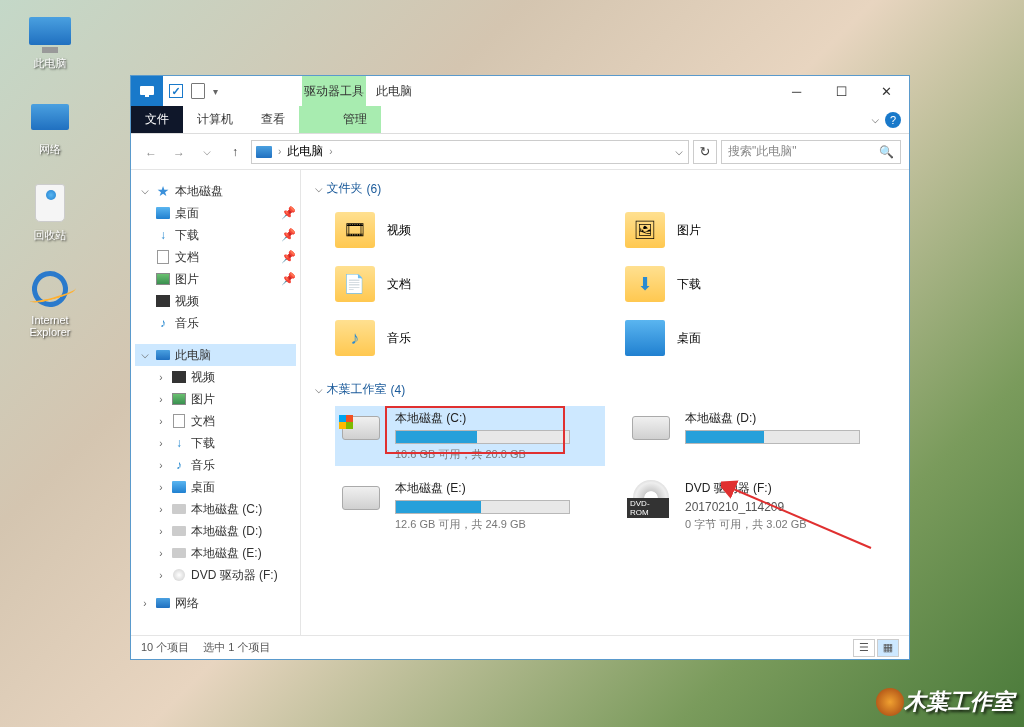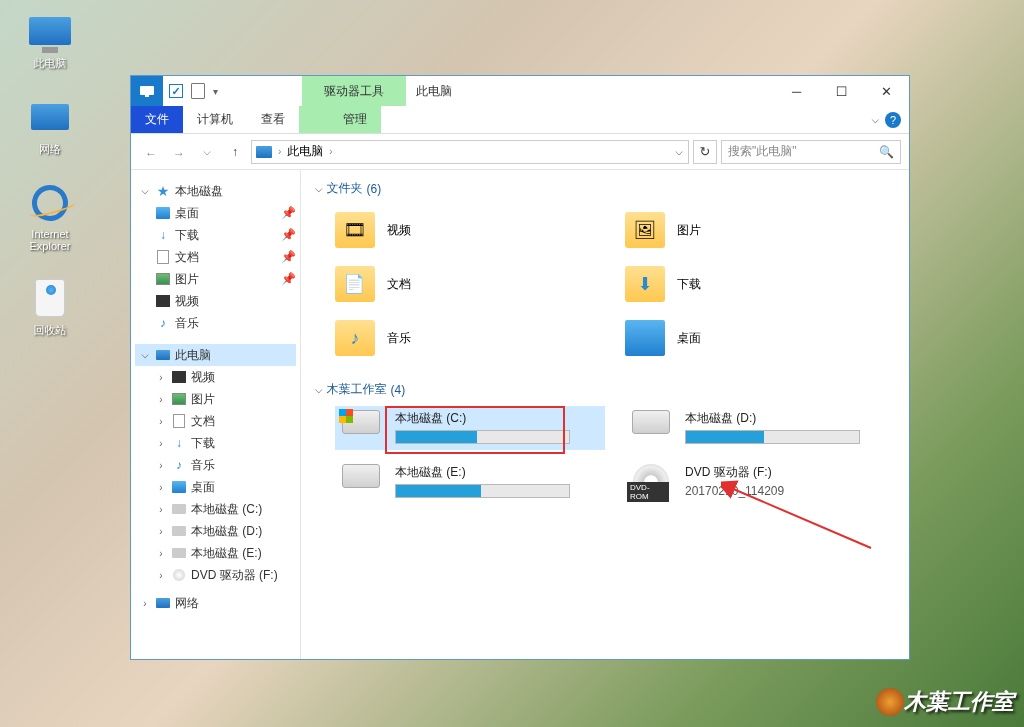--- a/index.html
+++ b/index.html
@@ -17,28 +17,28 @@
 .ie-ico { width:36px; height:36px; border:5px solid #2a7acc; border-radius:50%; position:relative; transform:rotate(-15deg); }
 .ie-ico::after { content:""; position:absolute; width:48px; height:8px; border:2px solid #ffb030; border-radius:50%; top:14px; left:-10px; border-top:none; border-left:none; border-right:none; }
 
 .window { position: absolute; top: 75px; left: 130px; width: 780px; height: 585px; background: #fff; border: 1px solid #5a9acc; display: flex; flex-direction: column; font-size: 12px; }
 .titlebar { height: 30px; background: #fff; display: flex; align-items: center; position: relative; }
 .title-icon { width: 32px; height: 30px; background: #1979ca; display:flex; align-items:center; justify-content:center; color:#fff; }
 .title-icon svg { width:16px; height:16px; }
 .qat { display:flex; align-items:center; gap:8px; margin-left:6px; }
 .qat-checkbox { width:14px; height:14px; border:1px solid #1979ca; display:flex; align-items:center; justify-content:center; color:#1979ca; font-size:11px; font-weight:bold; }
 .qat-doc { width:14px; height:16px; border:1px solid #777; border-radius:1px; }
-.tab-contextual { margin-left: 84px; height:30px; padding:0 22px; background:#a8ecb0; color:#333; display:flex; align-items:center; }
+.tab-contextual { margin-left: 84px; height:30px; padding:0 2px; background:#a8ecb0; color:#333; display:flex; align-items:center; }
 .title-text { margin-left: 10px; color:#333; }
 .win-controls { position:absolute; right:0; top:0; display:flex; height:30px; }
 .win-btn { width:45px; display:flex; align-items:center; justify-content:center; color:#333; font-size:13px; }
 
 .ribbon { height: 28px; display:flex; align-items:stretch; border-bottom:1px solid #ddd; background:#fff; }
 .ribbon-tab { padding:0 14px; display:flex; align-items:center; color:#333; }
-.ribbon-tab.file { background:#1d4ed8; color:#fff; }
+.ribbon-tab.file { background:#0f172a; color:#fff; }
 .ribbon-tab.ctx { background:#a8ecb0; color:#333;padding-left:44px; }
 .ribbon-right { margin-left:auto; display:flex; align-items:center; padding-right:8px; gap:6px; color:#666; }
 .help-circle { width:16px; height:16px; border-radius:50%; background:#1979ca; color:#fff; display:flex; align-items:center; justify-content:center; font-size:11px; }
 
 .navbar { height: 36px; display:flex; align-items:center; padding: 4px 8px; gap:4px; border-bottom:1px solid #e5e5e5; }
 .nav-arrow { width:24px; height:24px; display:flex; align-items:center; justify-content:center; color:#888; border-radius:2px; }
 .nav-arrow.enabled { color:#333; }
 .addr-bar { flex:1; height:24px; border:1px solid #ccc; display:flex; align-items:center; padding-left:4px; gap:6px; }
 .addr-pc-ico { width:16px; height:12px; background:linear-gradient(#4aa0e0,#2070c0); border-radius:1px; }
 .addr-sep { color:#888; font-size:10px; }
@@ -72,21 +72,21 @@
 .folder-grid { display:grid; grid-template-columns: 1fr 1fr; gap:4px 20px; margin-bottom:18px; margin-left:20px; }
 .folder-item { display:flex; align-items:center; gap:12px; height:50px; }
 .big-folder { width:40px; height:36px; background:linear-gradient(#ffe090,#ffc850); border-radius:3px; position:relative; display:flex; align-items:center; justify-content:center; }
 .big-folder.desktop { background:linear-gradient(#5ab5f0,#2080d0); border-radius:2px; }
 .folder-overlay { position:absolute; font-size:18px; }
 
 .drive-grid { display:grid; grid-template-columns: 1fr 1fr; gap:10px 20px; margin-left:20px; }
 .drive-item { display:flex; align-items:flex-start; gap:12px; padding:4px; }
 .drive-item.selected { background:#cde8ff; position:relative; }
 .drive-item.selected .red-box { position:absolute; border:2px solid #e03030; top:0; left:50px; width:180px; height:48px; pointer-events:none; }
-.drive-icon { width:44px; height:36px; display:flex; justify-content:center; }
+.drive-icon { width:44px; height:36px; display:flex; align-items:center; justify-content:center; }
 .drive-hdd { width:38px; height:24px; background:linear-gradient(#f0f0f0,#d0d0d0); border-radius:3px; border:1px solid #aaa; }
 .drive-win { position:relative; }
 .drive-win::after { content:""; position:absolute; width:14px; height:14px; background:conic-gradient(#f25022 0 25%, #7fba00 25% 50%, #ffb900 50% 75%, #00a4ef 75% 100%); top:-2px; left:-4px; }
 .drive-dvd-ico { width:36px; height:36px; border-radius:50%; background:radial-gradient(circle,#fff 25%,#ccc 28%,#eee 60%,#bbb 100%); position:relative; }
 .dvd-label { position:absolute; bottom:-2px; left:-6px; background:#333; color:#fff; font-size:8px; padding:1px 3px; }
 .drive-info { flex:1; display:flex; flex-direction:column; gap:3px; }
 .drive-name { color:#222; font-size:12px; }
 .drive-bar { width:175px; height:14px; background:#e8e8e8; border:1px solid #b8b8b8; }
 .drive-bar-fill { height:100%; background:#26a0da; }
 .drive-stats { color:#777; font-size:11px; }
@@ -105,25 +105,25 @@
 <body>
 
 <div class="desktop-icons">
   <div class="desk-icon"><div class="icon-img">
         <div class="pc-ico"></div>
       </div><span>此电脑</span></div>
   <div class="desk-icon"><div class="icon-img">
         <div class="net-ico"></div>
       </div><span>网络</span></div>
   <div class="desk-icon"><div class="icon-img">
+        <div class="bin-ico"></div>
+      </div><span>回收站</span></div>
+  <div class="desk-icon"><div class="icon-img">
         <div class="ie-ico"></div>
       </div><span>Internet Explorer</span></div>
-  <div class="desk-icon"><div class="icon-img">
-        <div class="bin-ico"></div>
-      </div><span>回收站</span></div>
 </div>
 
 <div class="window">
   <div class="titlebar">
     <div class="title-icon">
         <svg viewBox="0 0 16 16">
           <rect x="1" y="3" width="14" height="9" fill="#fff" rx="1"></rect>
           <rect x="6" y="12" width="4" height="2" fill="#fff"></rect>
         </svg>
       </div>
@@ -350,20 +350,21 @@
         <div class="drive-item selected">
           <div class="red-box"></div>
           <div class="drive-icon">
               <div class="drive-hdd drive-win"></div>
             </div>
           <div class="drive-info">
             <div class="drive-name">本地磁盘 (C:)</div>
             <div class="drive-bar">
                 <div class="drive-bar-fill" style="width:47%"></div>
               </div>
+            <div class="drive-stats">10.6 GB 可用，共 20.0 GB</div>
           </div>
         </div>
         <div class="drive-item">
           <div class="drive-icon">
               <div class="drive-hdd"></div>
             </div>
           <div class="drive-info">
             <div class="drive-name">本地磁盘 (D:)</div>
             <div class="drive-bar">
                 <div class="drive-bar-fill" style="width:45%"></div>
@@ -372,46 +373,56 @@
         </div>
         <div class="drive-item">
           <div class="drive-icon">
               <div class="drive-hdd"></div>
             </div>
           <div class="drive-info">
             <div class="drive-name">本地磁盘 (E:)</div>
             <div class="drive-bar">
                 <div class="drive-bar-fill" style="width:49%"></div>
               </div>
+            <div class="drive-stats">12.6 GB 可用，共 24.9 GB</div>
           </div>
         </div>
         <div class="drive-item">
           <div class="drive-icon">
               <div class="drive-dvd-ico">
                 <span class="dvd-label">DVD-ROM</span>
               </div>
             </div>
           <div class="drive-info">
             <div class="drive-name">DVD 驱动器 (F:)</div>
             <div class="drive-name" style="color:#555">20170210_114209</div>
+            <div class="drive-stats">0 字节 可用，共 3.02 GB</div>
           </div>
         </div>
       </div>
     </div>
   </div>
 
   <div class="arrow-annotation">
     <svg class="arrow-svg" viewBox="0 0 180 80">
         <defs>
           <marker id="ah" markerWidth="10" markerHeight="10" refX="2" refY="5" orient="auto">
             <path d="M0,0 L0,10 L10,5 z" fill="#e03030"></path>
           </marker>
         </defs>
         <line x1="150" y1="70" x2="10" y2="10" stroke="#e03030" stroke-width="2" marker-end="url(#ah)"></line>
       </svg>
   </div>
 
+  <div class="statusbar">
+    <span>10 个项目</span>
+    <span>选中 1 个项目</span>
+    <div class="view-toggles">
+      <div class="vt">☰</div>
+      <div class="vt" style="background:#cde8ff">▦</div>
+    </div>
+  </div>
 </div>
 
 <div class="logo-overlay">
   <div class="logo-ico"></div>
   <span>木葉工作室</span>
 </div>
 
 </body></html>

